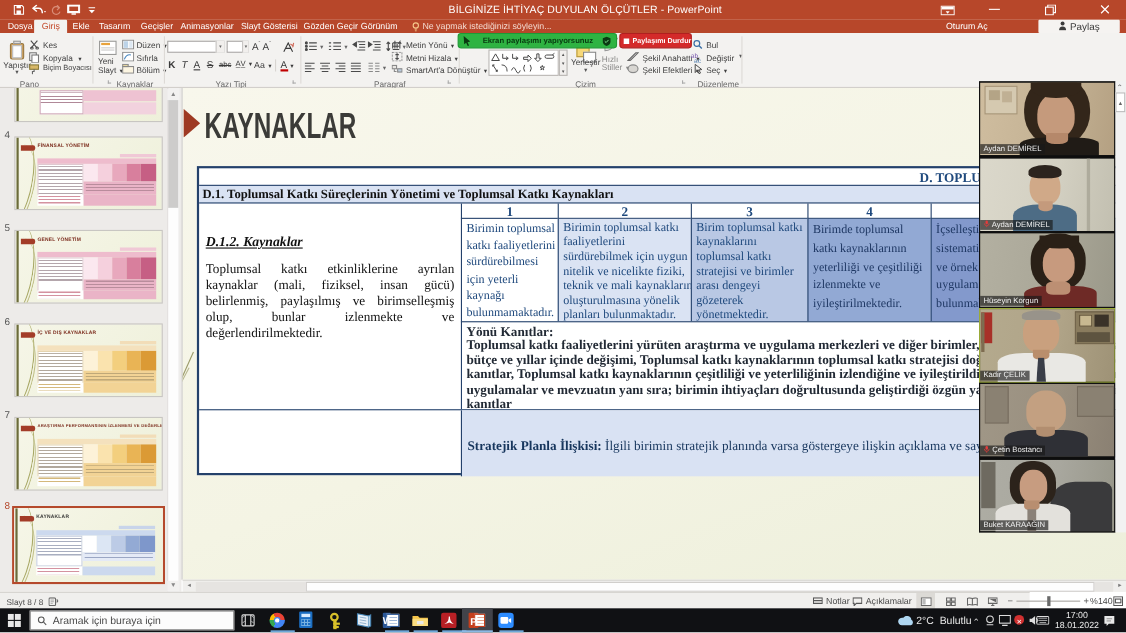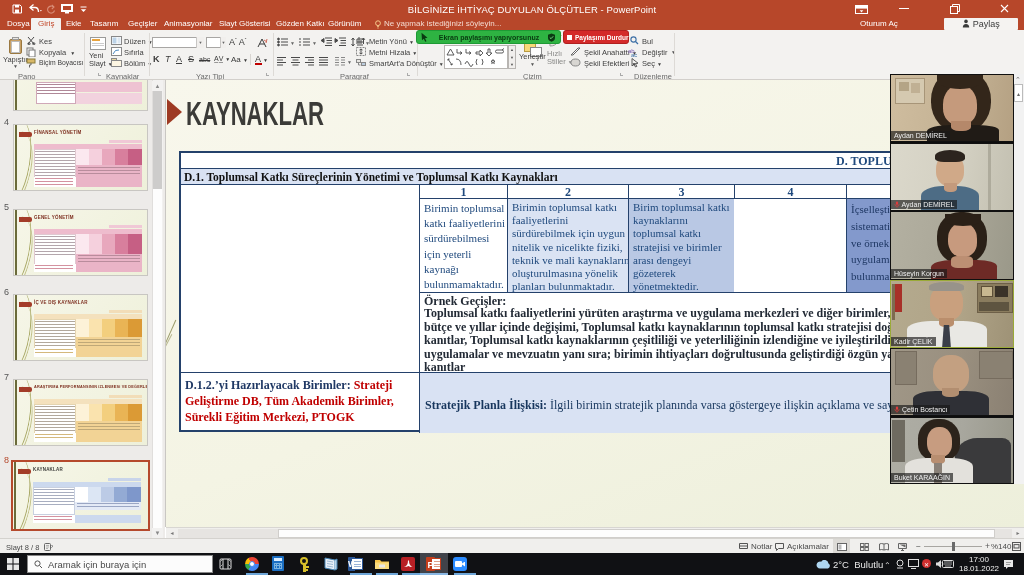--- a/index.html
+++ b/index.html
@@ -26,21 +26,21 @@
 .ttxt{position:absolute;left:20px;top:5px;font-size:4.5px;font-weight:bold;color:#7c2d1e;white-space:nowrap;letter-spacing:0.2px;}
 
 #slidearea{position:absolute;left:165px;top:80px;width:859px;height:447px;background:linear-gradient(160deg,#f8f7ec 0%,#f4f4e4 55%,#edefdb 100%);overflow:hidden;border-left:1px solid #c9c7c3;}
 
 #videopanel{position:absolute;left:890px;top:74px;width:124px;height:410px;background:#0d0d0d;}
 .vid{position:absolute;left:0;width:124px;overflow:hidden;border:1px solid #101010;}
 .vlabel{position:absolute;left:0;bottom:1px;background:rgba(25,25,25,0.66);color:#f0f0f0;font-size:7px;line-height:9px;padding:0 3px;white-space:nowrap;}
 #vscroll{position:absolute;left:1014px;top:74px;width:10px;height:410px;background:#f2f2f2;}
 
 #hscroll{position:absolute;left:166px;top:527px;width:858px;height:11px;background:#f0efed;border-top:1px solid #d8d6d2;}
-#statusbar{position:absolute;left:0;top:538px;width:1024px;height:15px;background:#f0efed;border-top:1px solid #d4d2ce;font-size:8.5px;color:#4a4a4a;}
+#statusbar{position:absolute;left:0;top:538px;width:936px;height:15px;background:#f0efed;border-top:1px solid #d4d2ce;font-size:8.5px;color:#4a4a4a;}
 #taskbar{position:absolute;left:0;top:553px;width:1024px;height:22px;background:#101114;}
 .tbicon{position:absolute;top:3px;width:16px;height:16px;}
 .tbline{position:absolute;top:20px;height:2px;background:#6ea6d8;}
 </style></head>
 <body>
 
 <div id="titlebar">
   <svg class="abs" style="left:12px;top:4px" width="10" height="10" viewBox="0 0 10 10">
       <path d="M1 1h7l1.5 1.5V9H1z" fill="none" stroke="#fff" stroke-width="1"></path>
       <rect x="3" y="5.5" width="4" height="3.5" fill="#fff"></rect>
@@ -80,21 +80,21 @@
     </svg>
 </div>
 <div id="tabrow">
   <div class="tab" style="left:2px">Dosya</div>
   <div class="tab active" style="left:31px;padding:0 7px">Giriş</div>
   <div class="tab" style="left:61px">Ekle</div>
   <div class="tab" style="left:85px">Tasarım</div>
   <div class="tab" style="left:123px">Geçişler</div>
   <div class="tab" style="left:159px">Animasyonlar</div>
   <div class="tab" style="left:214px">Slayt Gösterisi</div>
-  <div class="tab" style="left:271px">Gözden Katkı</div>
+  <div class="tab" style="left:271px">Gözden Geçir</div>
   <div class="tab" style="left:323px">Görünüm</div>
   <svg class="abs" style="left:374px;top:2px" width="8" height="9" viewBox="0 0 8 9">
       <circle cx="4" cy="3.2" r="2.4" fill="none" stroke="#f5c78a" stroke-width="1"></circle>
       <path d="M3 6.5 h2 M3.2 8 h1.6" stroke="#f5c78a" stroke-width="0.8"></path>
     </svg>
   <div class="tab" style="left:379px;color:#f3d9cf;font-size:8px">Ne yapmak istediğinizi söyleyin...</div>
   <div class="tab" style="left:855px">Oturum Aç</div>
   <div class="abs" style="left:944px;top:0px;width:74px;height:12px;background:#f5f3f1;border-radius:1px;color:#3b3b3b;font-size:9px;line-height:12px;text-align:center"><svg width="8" height="9" viewBox="0 0 8 9" style="vertical-align:-1px">
         <circle cx="4" cy="2.4" r="1.8" fill="#3b3b3b"></circle>
         <path d="M0.8 8.5 Q0.8 5 4 5 Q7.2 5 7.2 8.5Z" fill="#3b3b3b"></path>
@@ -454,43 +454,47 @@
     <div class="abs" style="left:0;top:15px;width:918px;height:17px;background:#d9e2f3;border-top:1px solid #24416b;border-bottom:1px solid #24416b">
       <div class="abs" style="left:3px;top:2px;font-size:11.5px;font-weight:bold;color:#111">D.1. Toplumsal Katkı Süreçlerinin Yönetimi ve Toplumsal Katkı Kaynakları</div>
     </div>
 
     <div class="abs" style="left:238px;top:32px;width:88px;height:14px;border-left:1px solid #24416b;border-bottom:1px solid #24416b;text-align:center;font-weight:bold;color:#1f497d;font-size:12px;line-height:14px">1</div>
     <div class="abs" style="left:326px;top:32px;width:121px;height:14px;border-left:1px solid #24416b;border-bottom:1px solid #24416b;text-align:center;font-weight:bold;color:#1f497d;font-size:12px;line-height:14px">2</div>
     <div class="abs" style="left:447px;top:32px;width:106px;height:14px;border-left:1px solid #24416b;border-bottom:1px solid #24416b;text-align:center;font-weight:bold;color:#1f497d;font-size:12px;line-height:14px">3</div>
     <div class="abs" style="left:553px;top:32px;width:112px;height:14px;border-left:1px solid #24416b;border-bottom:1px solid #24416b;text-align:center;font-weight:bold;color:#1f497d;font-size:12px;line-height:14px">4</div>
     <div class="abs" style="left:665px;top:32px;width:253px;height:14px;border-left:1px solid #24416b;border-bottom:1px solid #24416b;text-align:center;font-weight:bold;color:#1f497d;font-size:12px;line-height:14px">5</div>
 
+    <div class="abs" style="left:0;top:32px;width:238px;height:187px;">
+      <div class="abs" style="left:6px;top:28px;font-size:12.5px;font-weight:bold;font-style:italic;text-decoration:underline;color:#111">D.1.2. Kaynaklar</div>
+      <div class="abs" style="left:6px;top:52px;width:226px;font-size:12px;color:#111;text-align:justify;line-height:14.5px">Toplumsal katkı etkinliklerine ayrılan kaynaklar (mali, fiziksel, insan gücü) belirlenmiş, paylaşılmış ve birimselleşmiş olup, bunlar izlenmekte ve değerlendirilmektedir.</div>
+    </div>
 
     <div class="abs" style="left:238px;top:46px;width:88px;height:93px;border-left:1px solid #24416b;overflow:hidden;">
       <div class="abs" style="left:4px;top:2px;width:86px;font-size:11px;color:#1f497d;line-height:15.2px">Birimin toplumsal<br>katkı faaliyetlerini<br>sürdürebilmesi<br>için yeterli<br>kaynağı<br>bulunmamaktadır.</div>
     </div>
     <div class="abs" style="left:326px;top:46px;width:121px;height:93px;border-left:1px solid #24416b;background:#dae3f3;overflow:hidden">
       <div class="abs" style="left:4px;top:2px;width:120px;font-size:11px;color:#1f497d;line-height:13.2px">Birimin toplumsal katkı<br>faaliyetlerini<br>sürdürebilmek için uygun<br>nitelik ve nicelikte fiziki,<br>teknik ve mali kaynakların<br>oluşturulmasına yönelik<br>planları bulunmaktadır.</div>
     </div>
     <div class="abs" style="left:447px;top:46px;width:106px;height:93px;border-left:1px solid #24416b;background:#b9c8e4;overflow:hidden">
       <div class="abs" style="left:4px;top:2px;width:104px;font-size:11px;color:#1f497d;line-height:13.2px">Birim toplumsal katkı<br>kaynaklarını<br>toplumsal katkı<br>stratejisi ve birimler<br>arası dengeyi<br>gözeterek<br>yönetmektedir.</div>
     </div>
+    <div class="abs" style="left:553px;top:46px;width:112px;height:93px;border-left:1px solid #24416b;background:#92a9d4;overflow:hidden">
+      <div class="abs" style="left:4px;top:2px;width:110px;font-size:11px;color:#1f3864;line-height:16.8px">Birimde toplumsal<br>katkı kaynaklarının<br>yeterliliği ve çeşitliliği<br>izlenmekte ve<br>iyileştirilmektedir.</div>
+    </div>
     <div class="abs" style="left:665px;top:46px;width:253px;height:93px;border-left:1px solid #24416b;background:#8399cc;overflow:hidden">
       <div class="abs" style="left:4px;top:2px;width:112px;font-size:11px;color:#1f3864;line-height:16.8px">İçselleştirilmiş,<br>sistematik, sürdürülebilir<br>ve örnek gösterilebilir<br>uygulamalar<br>bulunmaktadır.</div>
     </div>
 
     <div class="abs" style="left:238px;top:139px;width:680px;height:80px;border-left:1px solid #24416b;border-top:1px solid #24416b">
-      <div class="abs" style="left:4px;top:1px;font-size:12px;font-weight:bold;color:#222a35">Örnek Geçişler:</div>
+      <div class="abs" style="left:4px;top:1px;font-size:12px;font-weight:bold;color:#222a35">Yönü Kanıtlar:</div>
       <div class="abs" style="left:4px;top:14px;width:1200px;font-size:12px;color:#222a35;line-height:13.5px;font-weight:bold">Toplumsal katkı faaliyetlerini yürüten araştırma ve uygulama merkezleri ve diğer birimler, Toplumsal katkı çalışmalarının<br>bütçe ve yıllar içinde değişimi, Toplumsal katkı kaynaklarının toplumsal katkı stratejisi doğrultusunda yönetildiğine ilişkin<br>kanıtlar, Toplumsal katkı kaynaklarının çeşitliliği ve yeterliliğinin izlendiğine ve iyileştirildiğine ilişkin kanıtlar, Standart<br>uygulamalar ve mevzuatın yanı sıra; birimin ihtiyaçları doğrultusunda geliştirdiği özgün yaklaşım ve uygulamalarına ilişkin<br>kanıtlar</div>
     </div>
 
     <div class="abs" style="left:0;top:219px;width:918px;height:62px;border-top:1px solid #24416b">
-      <div class="abs" style="left:0;top:0;width:238px;height:60px">
-        <div class="abs" style="left:4px;top:4px;width:228px;font-size:12px;line-height:16px;color:#1f3864;font-weight:bold">D.1.2.’yi Hazırlayacak Birimler: <span style="color:#c00000">Strateji Geliştirme DB, Tüm Akademik Birimler, Sürekli Eğitim Merkezi, PTOGK</span></div>
-      </div>
       <div class="abs" style="left:238px;top:0;width:680px;height:60px;border-left:1px solid #24416b;background:#d9e2f3">
         <div class="abs" style="left:5px;top:25px;width:1000px;font-size:12px;color:#17365d"><b>Stratejik Planla İlişkisi:</b> İlgili birimin stratejik planında varsa göstergeye ilişkin açıklama ve sayılar kullanılmalıdır.</div>
       </div>
     </div>
   </div>
 </div>
 <div id="hscroll">
   <div class="abs" style="left:1px;top:1px;width:10px;height:9px;background:#f0efed;color:#777;font-size:6px;line-height:9px;text-align:center">◂</div>
   <div class="abs" style="left:12px;top:1px;width:834px;height:9px;background:#e6e4e1"></div>
   <div class="abs" style="left:112px;top:1px;width:717px;height:9px;background:#fdfdfd;border:1px solid #d0cecb"></div>

